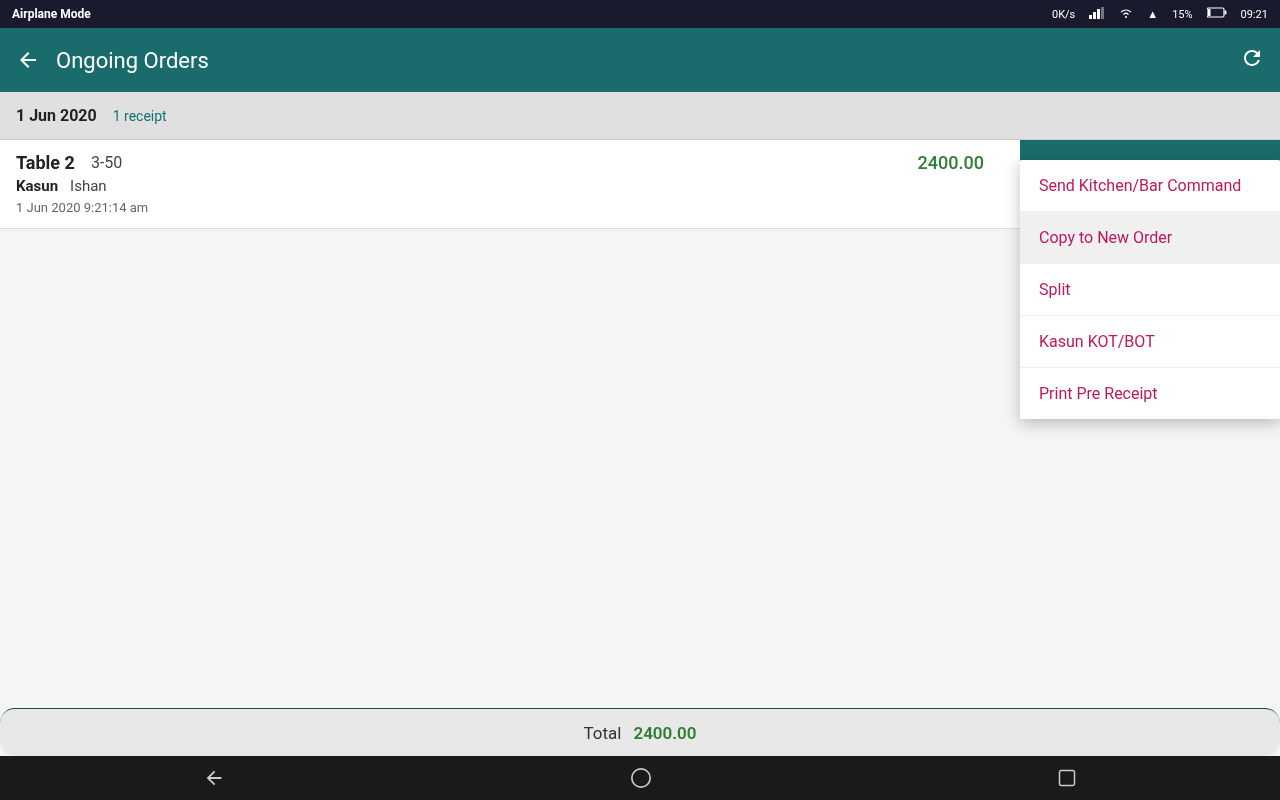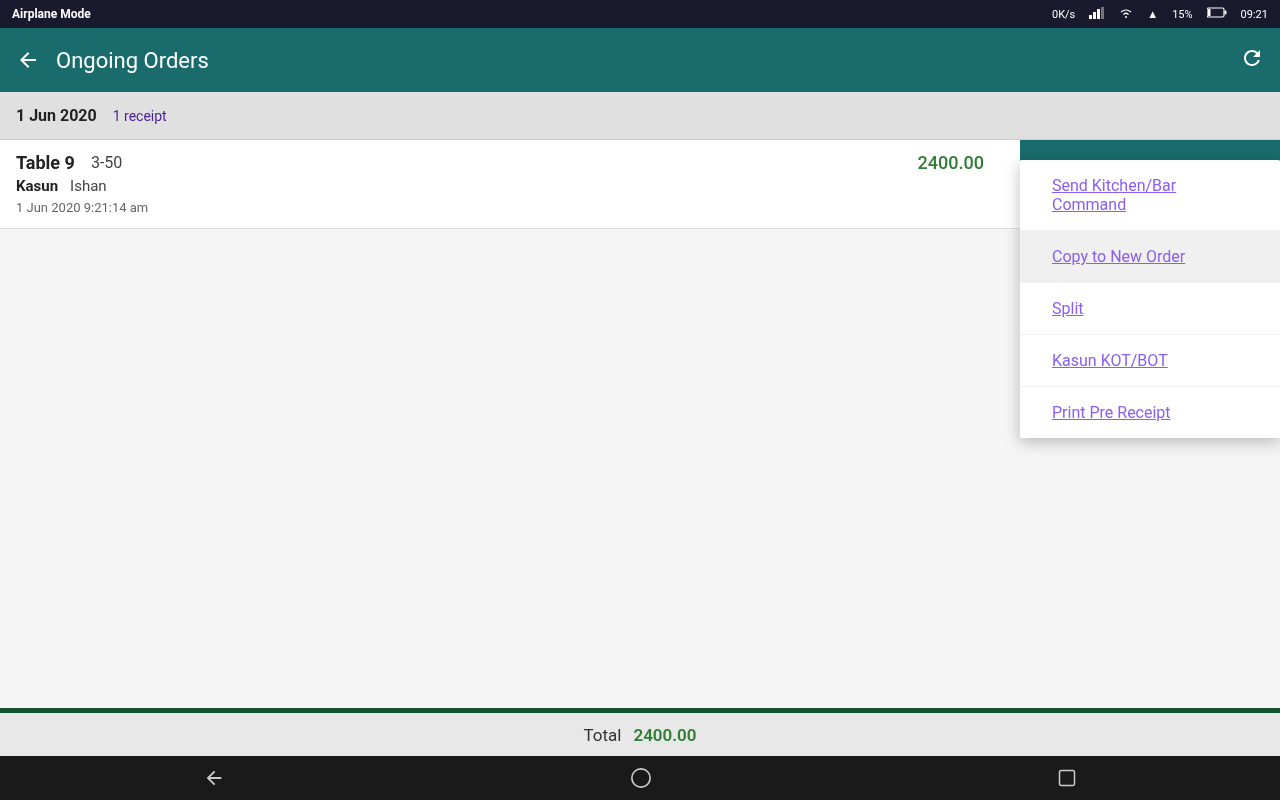--- a/index.html
+++ b/index.html
@@ -60,21 +60,21 @@
       gap: 16px;
       border-bottom: 1px solid #ccc;
     }
     .date-header-date {
       font-size: 16px;
       font-weight: 700;
       color: #222;
     }
     .date-header-receipt {
       font-size: 14px;
-      color: #4c1d95;
+      color: #0f766e;
     }
 
     
     .order-row {
       width: 100%;
       background: #fff;
       padding: 12px 16px;
       border-bottom: 1px solid #ddd;
       position: relative;
     }
@@ -148,43 +148,43 @@
       right: 0;
       top: 160px;
       width: 260px;
       background: #fff;
       box-shadow: 0 4px 16px rgba(0,0,0,0.25);
       border-radius: 2px;
       z-index: 100;
       overflow: hidden;
     }
     .dropdown-item {
-      padding: 16px 32px;
+      padding: 16px 19px;
       font-size: 16px;
-      color: #8b5cf6;
+      color: #be185d;
       cursor: pointer;
       border-bottom: 1px solid #f0f0f0;
       background: #fff;
-      text-decoration: underline;
     }
     .dropdown-item:last-child { border-bottom: none; }
     .dropdown-item.highlighted { background: #f0f0f0; }
 
     
     .total-bar {
       position: absolute;
       bottom: 44px;
       width: 100%;
       height: 48px;
       background: #e8e8e8;
       display: flex;
       align-items: center;
       justify-content: center;
       gap: 12px;
-      border-top: 5px solid #14532d;
+      border-top: 1px solid #14532d;
+      border-radius: 15px;
     }
     .total-label {
       font-size: 17px;
       color: #333;
     }
     .total-amount {
       font-size: 17px;
       font-weight: 600;
       color: #2e7d32;
     }
@@ -266,21 +266,21 @@
   </div>
 </div>
 
 <div class="date-header">
   <span class="date-header-date">1 Jun 2020</span>
   <span class="date-header-receipt">1 receipt</span>
 </div>
 
 <div class="order-row">
   <div class="order-row-top">
-    <span class="order-table">Table 9</span>
+    <span class="order-table">Table 2</span>
     <span class="order-code">3-50</span>
     <span class="order-amount">2400.00</span>
   </div>
   <div class="order-row-mid">
     <span class="order-kasun">Kasun</span>
     <span class="order-ishan">Ishan</span>
   </div>
   <div>
     <span class="order-datetime">1 Jun 2020 9:21:14 am</span>
   </div>

